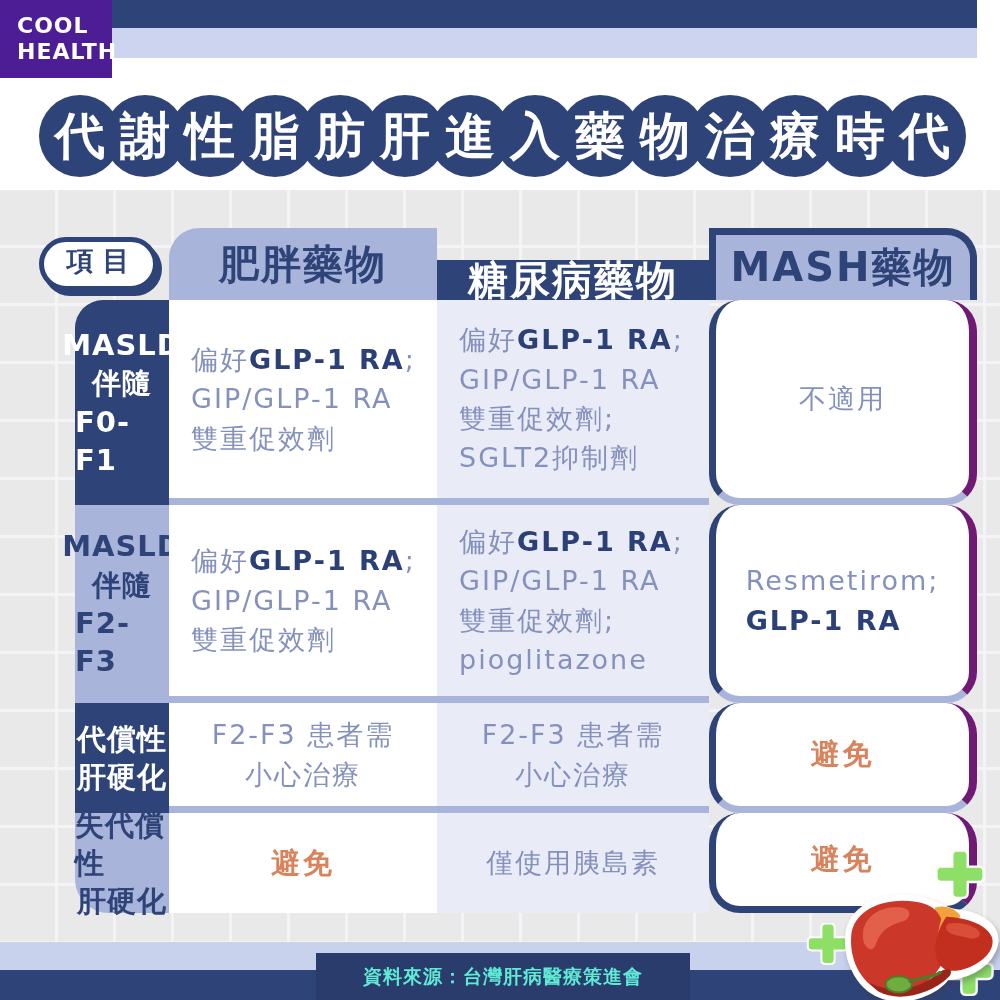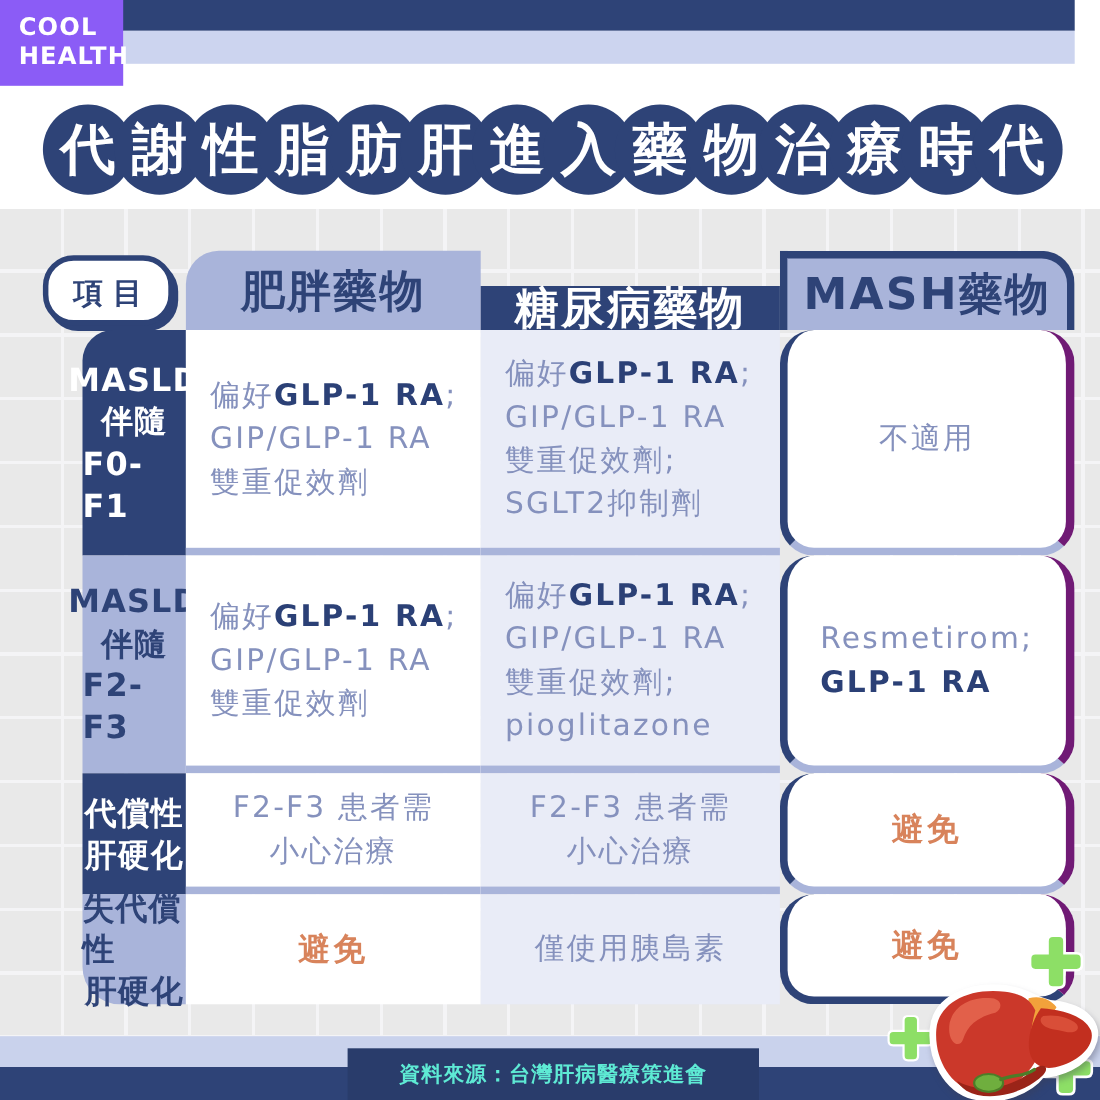--- a/index.html
+++ b/index.html
@@ -5,21 +5,21 @@
   html,body{margin:0;padding:0;}
   .page{
     position:relative;width:1000px;height:1000px;overflow:hidden;
     background:#ffffff;
     font-family:"DejaVu Sans","Liberation Sans",sans-serif;
   }
   
   .topbar{position:absolute;left:0;top:0;width:977px;height:28px;background:#2e4377;}
   .top-strip{position:absolute;left:112px;top:28px;width:865px;height:30px;background:#ccd4ef;}
   .logo-box{
-    position:absolute;left:0;top:0;width:112px;height:78px;background:#8b5cf6;
+    position:absolute;left:0;top:0;width:112px;height:78px;background:#4c1d95;
     color:#fff;font-weight:bold;font-size:22px;line-height:1.18;letter-spacing:1px;
     display:flex;flex-direction:column;justify-content:center;padding-left:17px;box-sizing:border-box;
   }
   
   .title-row{position:absolute;left:39px;top:95px;display:flex;}
   .tchar{
     flex:none;width:82px;height:82px;border-radius:50%;background:#2e4377;color:#ffffff;
     display:flex;align-items:center;justify-content:center;
     font-size:50px;font-weight:900;margin-right:-17px;
   }
@@ -37,21 +37,21 @@
     display:grid;
     grid-template-columns:142px 268px 272px 268px;
     grid-template-rows:72px 205px 198px 110px 100px;
   }
   .tbl > div{box-sizing:border-box;}
   .h-corner{display:flex;align-items:center;justify-content:center;background:transparent;}
   .pill{
     background:#ffffff;border:5px solid #2e4377;border-radius:28px;
     box-shadow:4px 5px 0 #2e4377;
     color:#2e4377;font-weight:bold;font-size:27px;letter-spacing:9px;
-    padding:11px 14px 7px 23px;
+    padding:1px 14px 7px 23px;
   }
   .hcell{
     display:flex;align-items:center;justify-content:center;
     font-weight:900;font-size:40px;letter-spacing:2px;
   }
   .h-col1{background:#a9b4da;color:#2e4377;border-radius:30px 0 0 0;}
   .h-col2{background:#2e4377;color:#ffffff;margin-top:32px;}
   .h-col3{
     background:#a9b4da;color:#2e4377;
     border:7px solid #2e4377;border-bottom:none;border-radius:0 30px 0 0;

